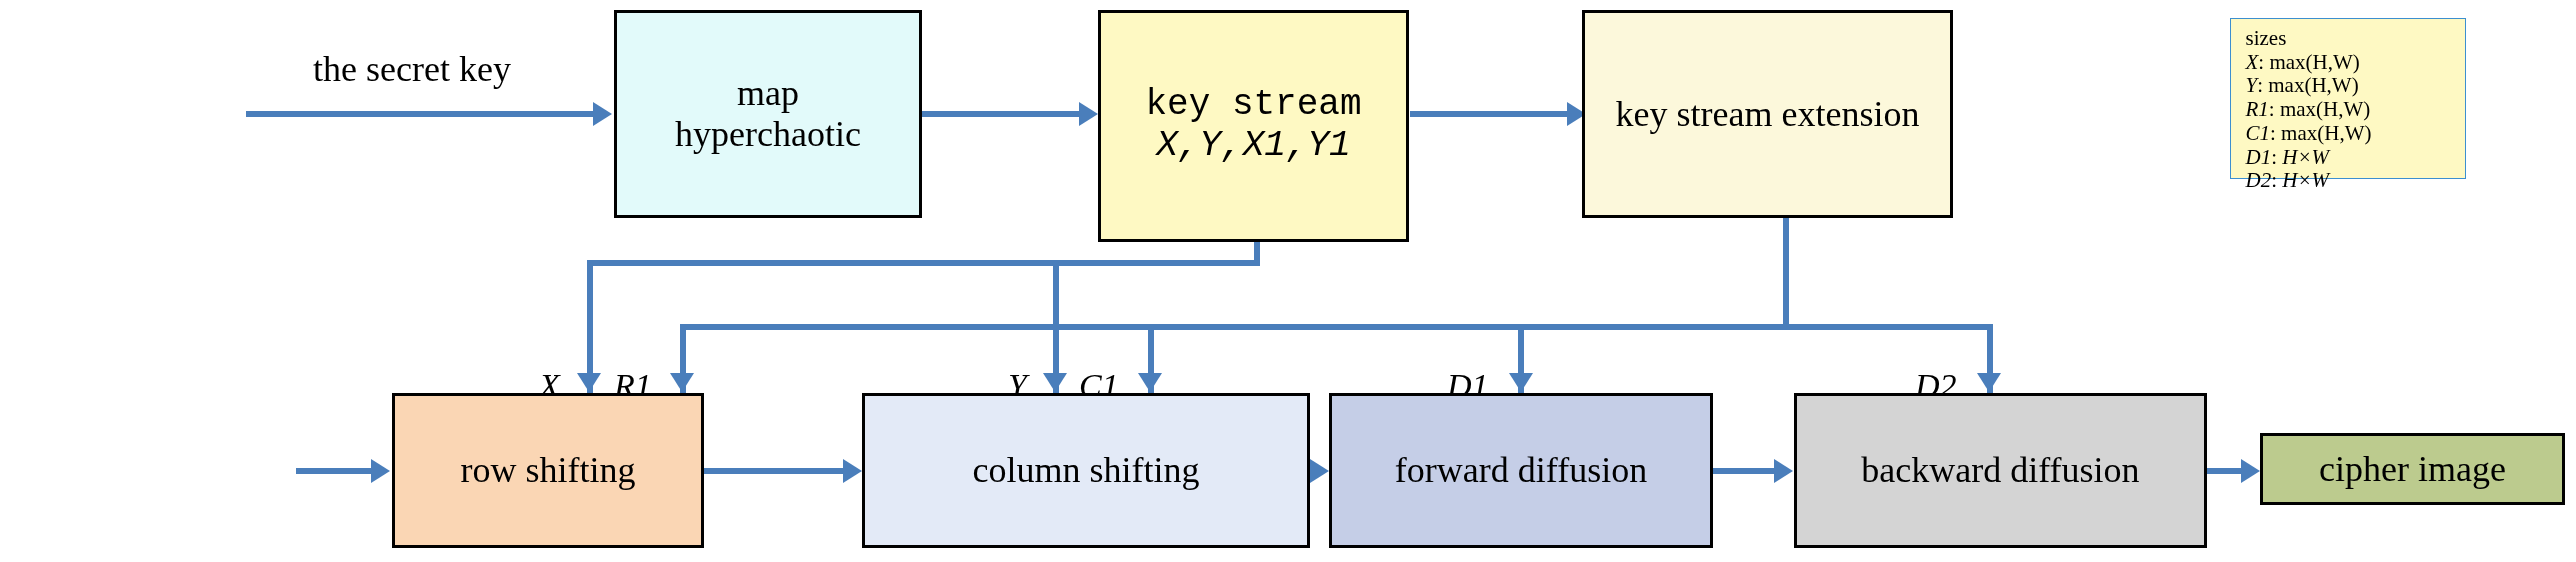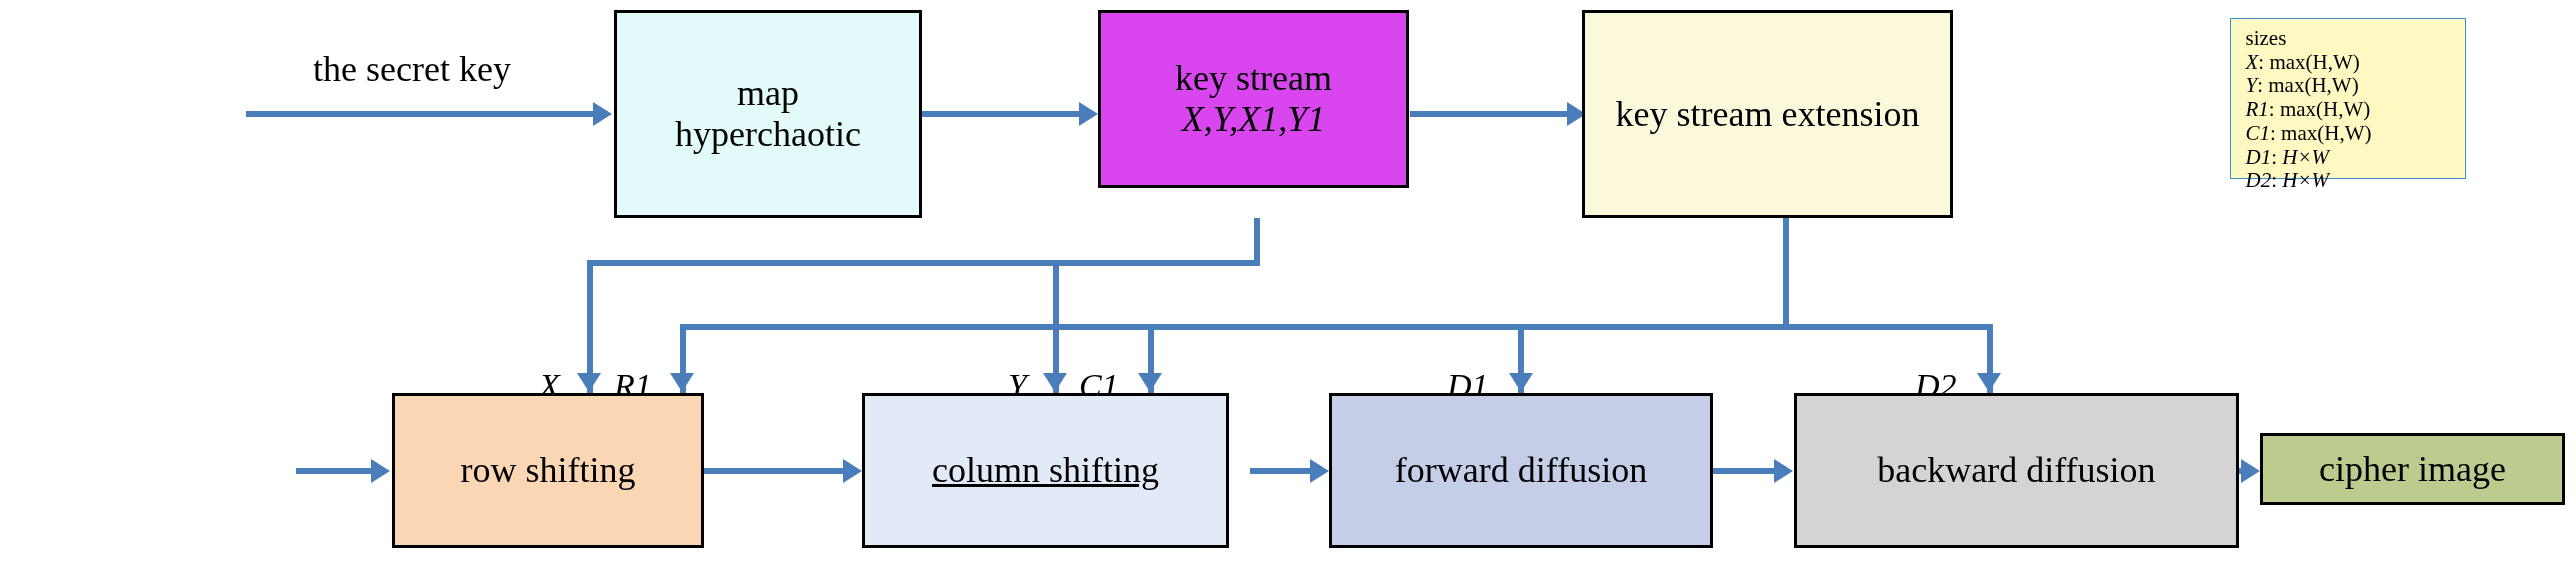--- a/index.html
+++ b/index.html
@@ -92,47 +92,47 @@
 
   <div class="caption" style="left:313px;top:48px;font-size:36px;">the secret key</div>
 
   <div class="box" style="left:614px;top:9.7px;width:308px;height:208px;background:#E2FAFA;font-size:36px;">
     <div>
       <span class="ln">map</span>
       <span class="ln">hyperchaotic</span>
     </div>
   </div>
 
-  <div class="box" style="left:1098px;top:9.7px;width:311px;height:178px;background:#d946ef;font-size:36px;">
+  <div class="box" style="left:1098px;top:9.7px;width:311px;height:232px;background:#fef9c3;font-size:36px;font-family:Liberation Mono, monospace;">
     <div>
       <span class="ln">key stream</span>
       <span class="ln mathline">X,Y,X1,Y1</span>
     </div>
   </div>
 
   <div class="box" style="left:1582px;top:9.7px;width:371px;height:208px;background:#FCF8DB;font-size:36px;">
     <div>
       <span class="ln">key stream extension</span>
     </div>
   </div>
 
 
   <div class="box" style="left:392px;top:393px;width:312px;height:155px;background:#FAD6B4;font-size:36px;">
     <span>row shifting</span>
   </div>
 
-  <div class="box" style="left:862px;top:393px;width:367px;height:155px;background:#E3EAF7;font-size:36px;text-decoration:underline;">
+  <div class="box" style="left:862px;top:393px;width:448px;height:155px;background:#E3EAF7;font-size:36px;">
     <span>column shifting</span>
   </div>
 
   <div class="box" style="left:1329px;top:393px;width:384px;height:155px;background:#C5CEE7;font-size:36px;">
     <span>forward diffusion</span>
   </div>
 
-  <div class="box" style="left:1794px;top:393px;width:445px;height:155px;background:#D4D4D4;font-size:36px;">
+  <div class="box" style="left:1794px;top:393px;width:413px;height:155px;background:#D4D4D4;font-size:36px;">
     <span>backward diffusion</span>
   </div>
 
   <div class="box" style="left:2260px;top:433px;width:305px;height:72px;background:#BCCB8E;font-size:36px;">
     <span>cipher image</span>
   </div>
 
   <div id="legend" style="left:2230px;top:18px;width:236px;height:161px;">
     <div class="lrow" style="font-size:21px;">sizes</div>
     <div class="lrow" style="font-size:21px;">

